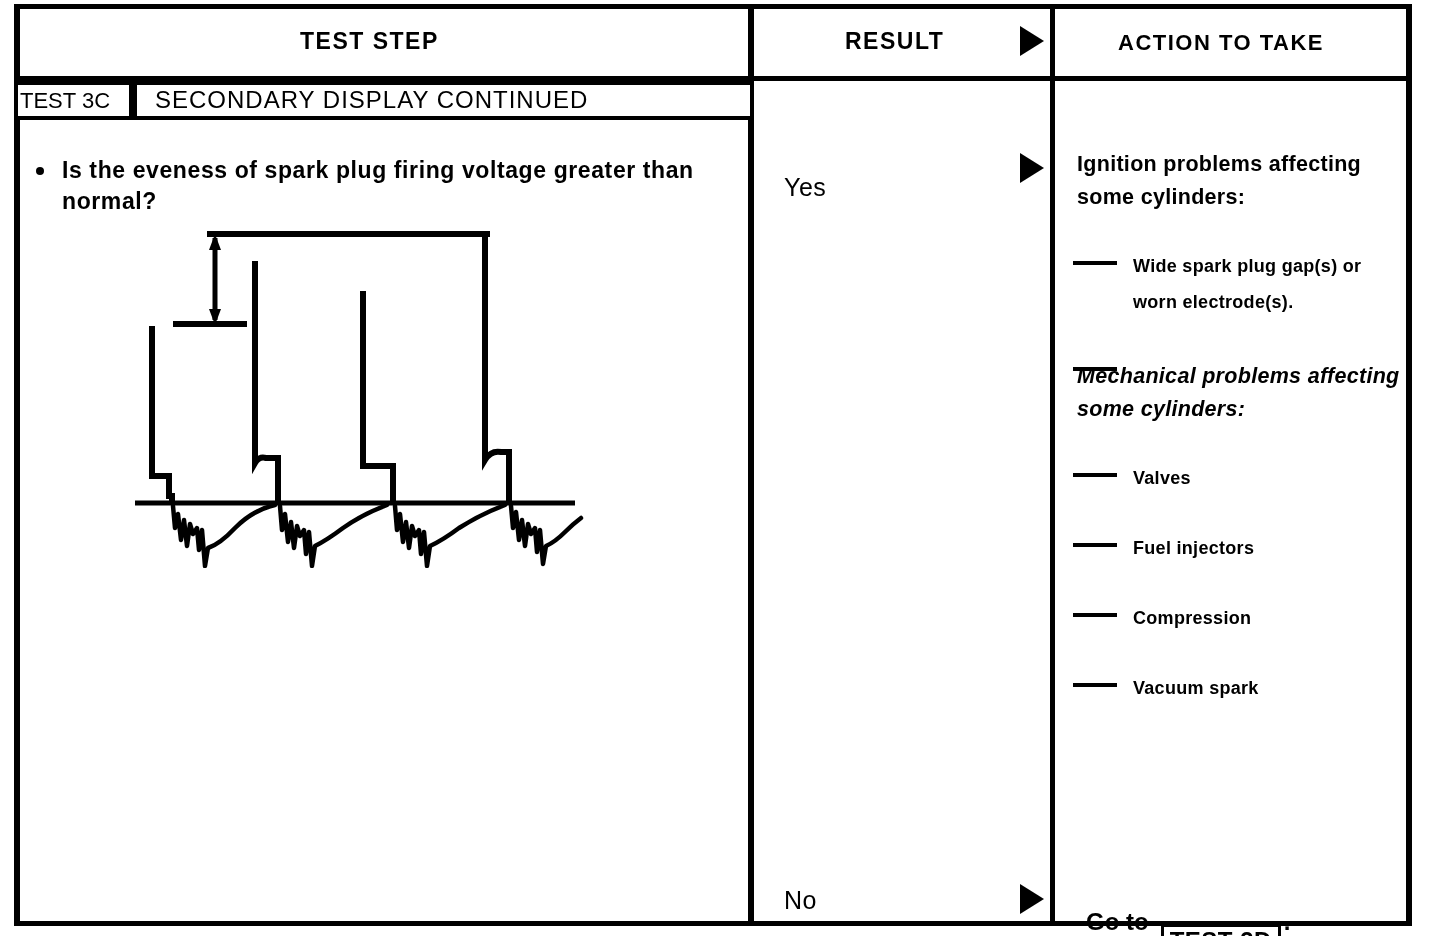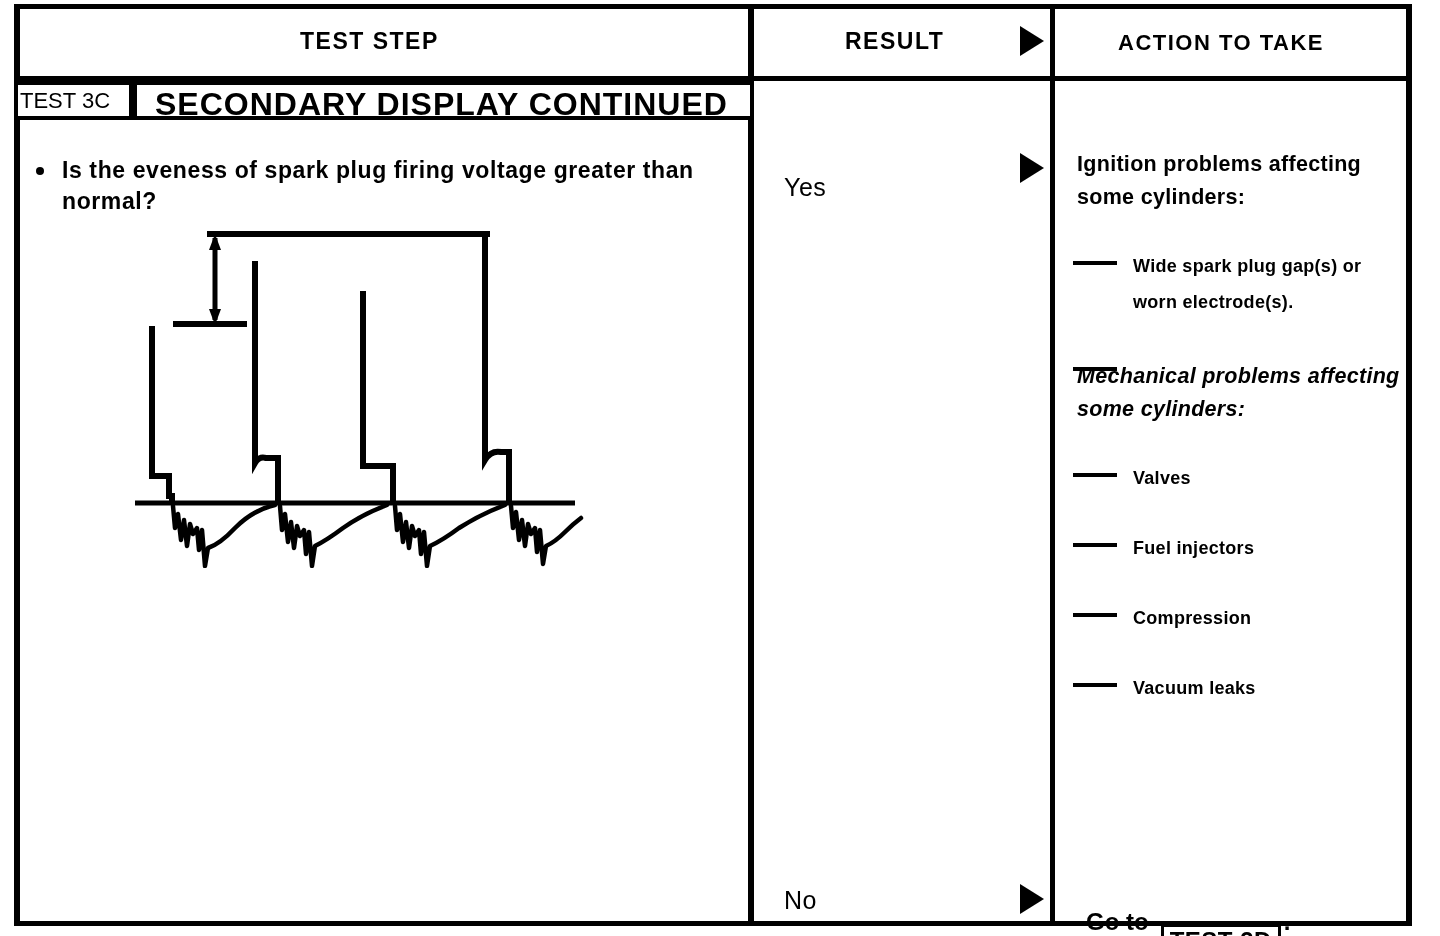--- a/index.html
+++ b/index.html
@@ -70,21 +70,21 @@
   #band-id  { left:14px;  top:81px; width:119px; height:39px; }
   #band-title { left:133px; top:81px; width:621px; height:39px; }
 
   #band-id-label {
     position:absolute; left:20px; top:88px;
     font-size:22px; font-weight:normal; letter-spacing:0px;
     white-space:nowrap;
   }
   #band-title-label {
     position:absolute; left:155px; top:86px;
-    font-size:32px; font-weight:bold; letter-spacing:1px;
+    font-size:24px; font-weight:normal; letter-spacing:1px;
     white-space:nowrap;
   }
 
   
   #question {
     position: absolute;
     left: 36px;
     top: 155px;
     width: 690px;
     font-size: 23px;
@@ -287,21 +287,21 @@
       <span>Fuel injectors</span>
     </div>
 
     <div class="act-item">
       <span class="dash"></span>
       <span>Compression</span>
     </div>
 
     <div class="act-item">
       <span class="dash"></span>
-      <span>Vacuum leaks</span>
+      <span>Vacuum spark</span>
     </div>
 
   </div>
 
   <div id="goto-line">
     <span id="goto-prefix">Go to</span>
     <span id="goto-box">TEST 3D</span>
     <span id="goto-period">.</span>
   </div>
 

